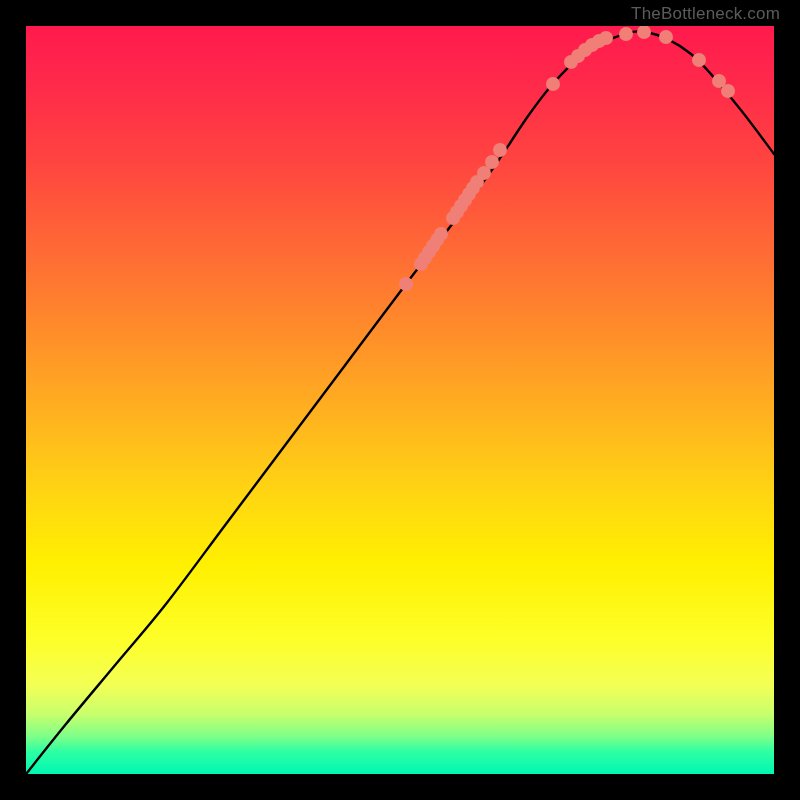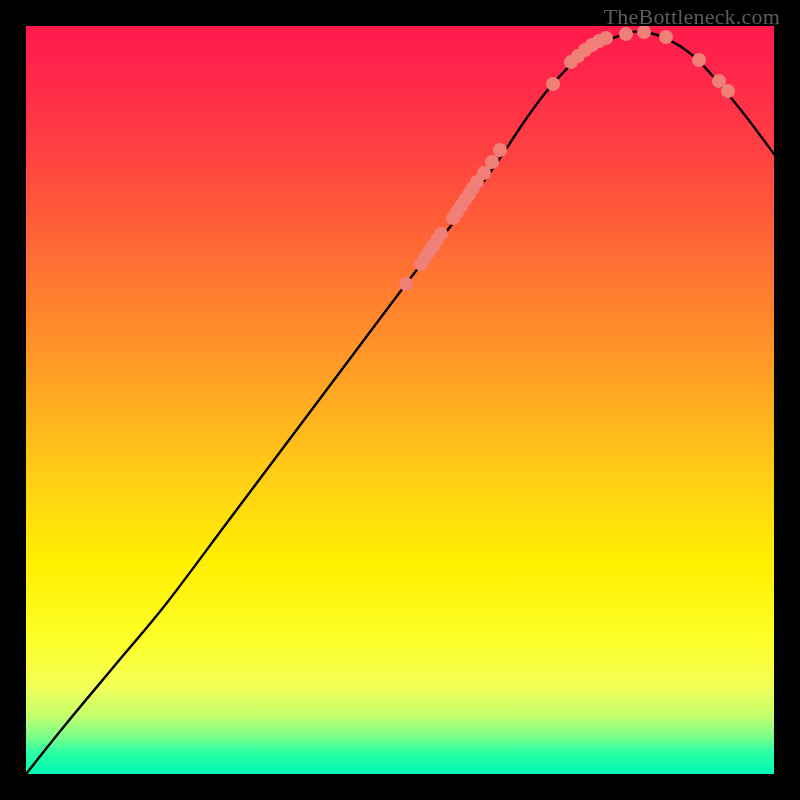--- a/index.html
+++ b/index.html
@@ -50,25 +50,24 @@
     inset: 0;
     width: 100%;
     height: 100%;
     display: block;
   }
   .watermark {
     position: absolute;
     top: 4px;
     right: 20px;
     color: #5b5b5b;
-    font-size: 22px;
+    font-size: 17px;
     font-weight: 500;
     letter-spacing: 0.2px;
     user-select: none;
-    font-family: Liberation Serif, serif;
   }
 </style>
 </head>
 <body>
 
 <div class="stage">
 
   <div class="plot-area">
     <div class="gradient"></div>
 

